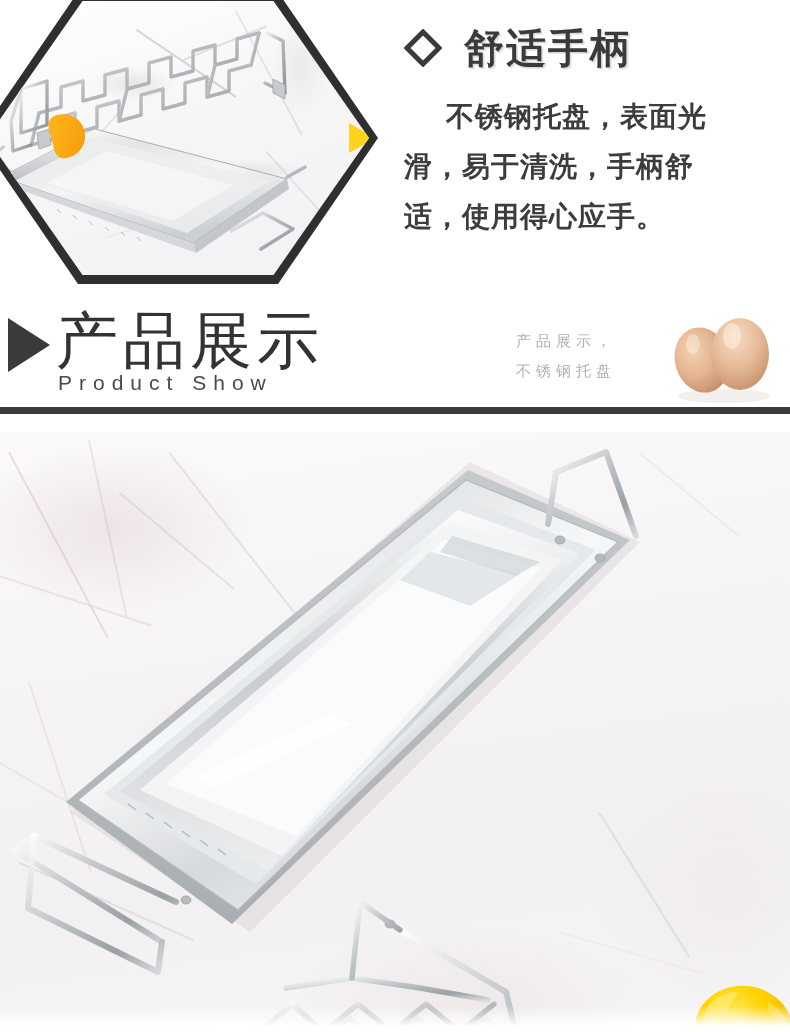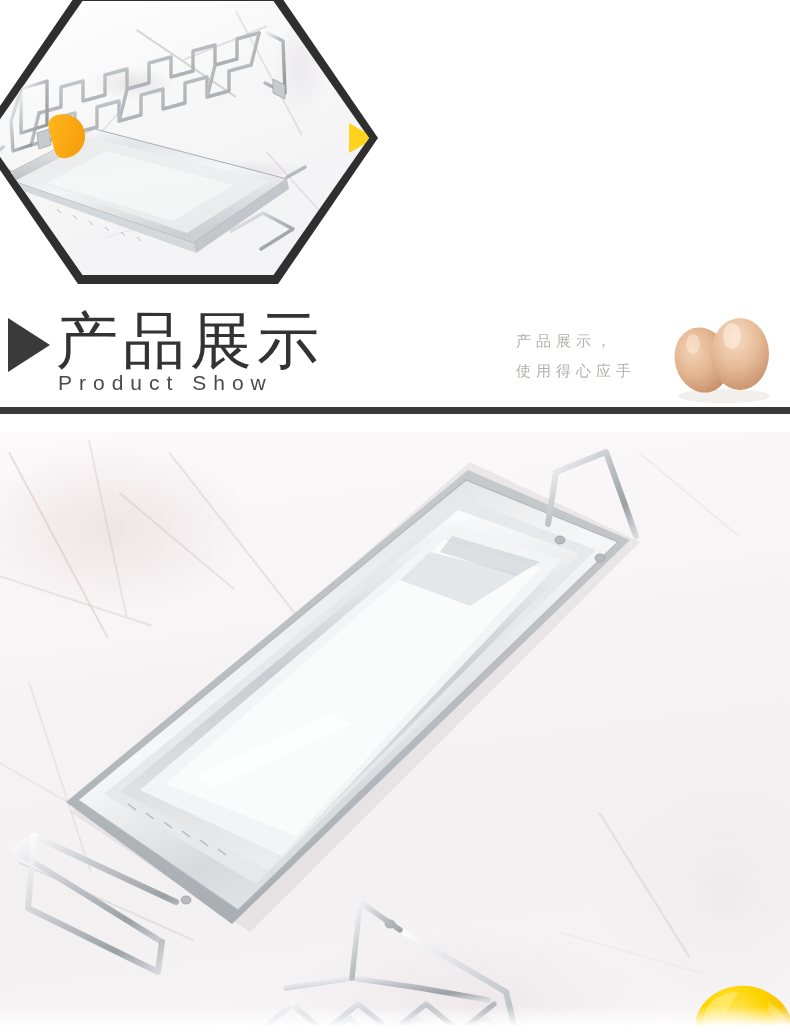--- a/index.html
+++ b/index.html
@@ -208,31 +208,40 @@
           <polygon points="50,132 62,128 64,144 52,148"></polygon>
           <polygon points="286,78 298,84 298,98 286,92"></polygon>
         </g>
       </svg>
 
       <div id="hex-accent-left"></div>
       <div id="hex-accent-right"></div>
     </div>
   </div>
 
+  <div id="feature-text">
+    <div id="feature-heading-row">
+      <svg id="diamond-icon" viewBox="0 0 38 38">
+        <polygon points="19,3 35,19 19,35 3,19" fill="none" stroke="#3a3a3a" stroke-width="5"></polygon>
+      </svg>
+      <div id="feature-title">舒适手柄</div>
+    </div>
+    <div id="feature-body">不锈钢托盘，表面光滑，易于清洗，手柄舒适，使用得心应手。</div>
+  </div>
 </div>
 
 <div id="section-header"></div>
 
 <div id="play-triangle"></div>
 <div id="section-title">产品展示</div>
 <div id="section-subtitle">Product Show</div>
 
 <div id="craft-note">
   <div>产品展示，</div>
-  <div>使用得心应手</div>
+  <div>不锈钢托盘</div>
 </div>
 
 <svg id="eggs-art" viewBox="0 0 120 102">
   <defs>
     <radialGradient id="eggA" cx="38%" cy="32%" r="72%">
       <stop offset="0%" stop-color="#f4d3b6"></stop>
       <stop offset="55%" stop-color="#e3b48f"></stop>
       <stop offset="100%" stop-color="#c48f69"></stop>
     </radialGradient>
     <radialGradient id="eggB" cx="42%" cy="28%" r="74%">

